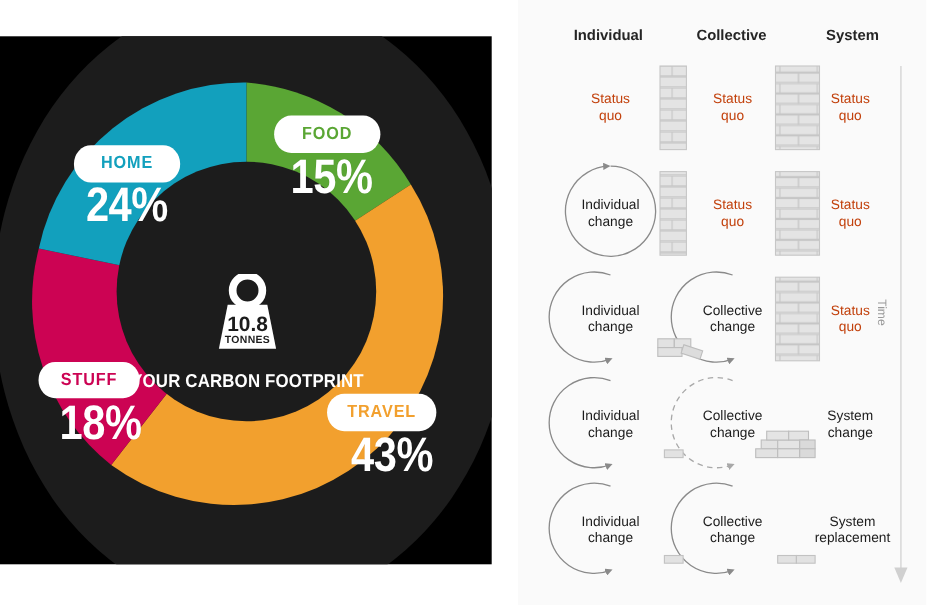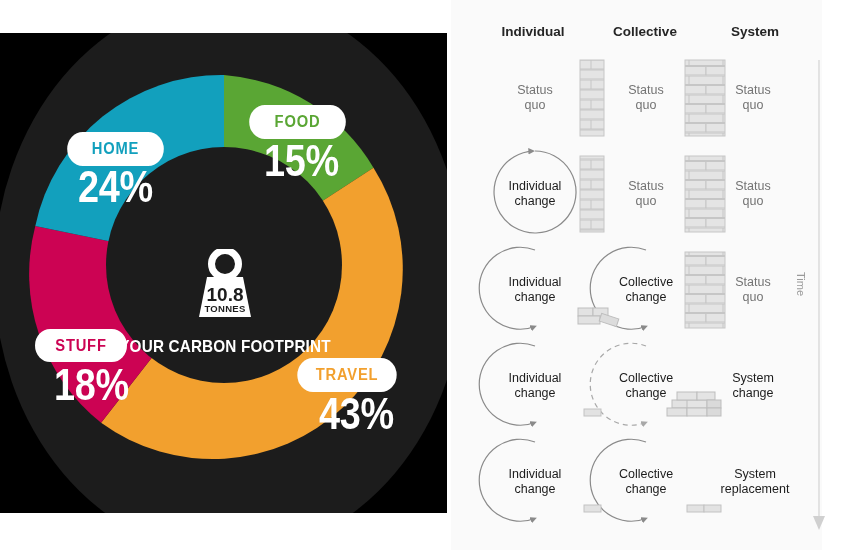--- a/index.html
+++ b/index.html
@@ -51,39 +51,39 @@
   #weight-icon{position:absolute;left:191px;top:216px;width:68px;height:70px;}
   #center-caption{
     position:absolute;left:97px;top:304px;width:256px;text-align:center;
     color:#ffffff;font-size:17px;font-weight:700;letter-spacing:.01em;
     transform:scaleX(.9);
     font-family:"Liberation Sans","DejaVu Sans",sans-serif;
   }
 
   
   #matrix-panel{
-    position:absolute;left:451px;top:0;width:371px;height:550px;
+    position:absolute;left:471px;top:0;width:371px;height:550px;
     background:#fafafa;
   }
   .col-head{
     position:absolute;top:24px;font-size:13.5px;font-weight:700;color:#252525;
     font-family:"Liberation Sans","DejaVu Sans",sans-serif;
     text-align:center;
   }
   #head-individual{left:24px;width:116px;}
   #head-collective{left:136px;width:116px;}
   #head-system{left:246px;width:116px;}
 
   .cell-label{
     position:absolute;width:106px;text-align:center;
     font-size:12.5px;line-height:1.18;
     font-family:"Liberation Sans","DejaVu Sans",sans-serif;
   }
   .cell-label.active{color:#1c1c1c;font-weight:400;}
-  .cell-label.muted{color:#737373;font-weight:400;}
+  .cell-label.muted{color:#c2410c;font-weight:400;}
 
   #time-axis{position:absolute;left:808px;top:60px;width:22px;height:470px;}
   #time-label{
     position:absolute;left:807px;top:272px;font-size:11px;color:#9a9a9a;
     transform:rotate(90deg);transform-origin:left top;
     font-family:"Liberation Sans","DejaVu Sans",sans-serif;white-space:nowrap;
   }
 </style>
 </head>
 <body>

